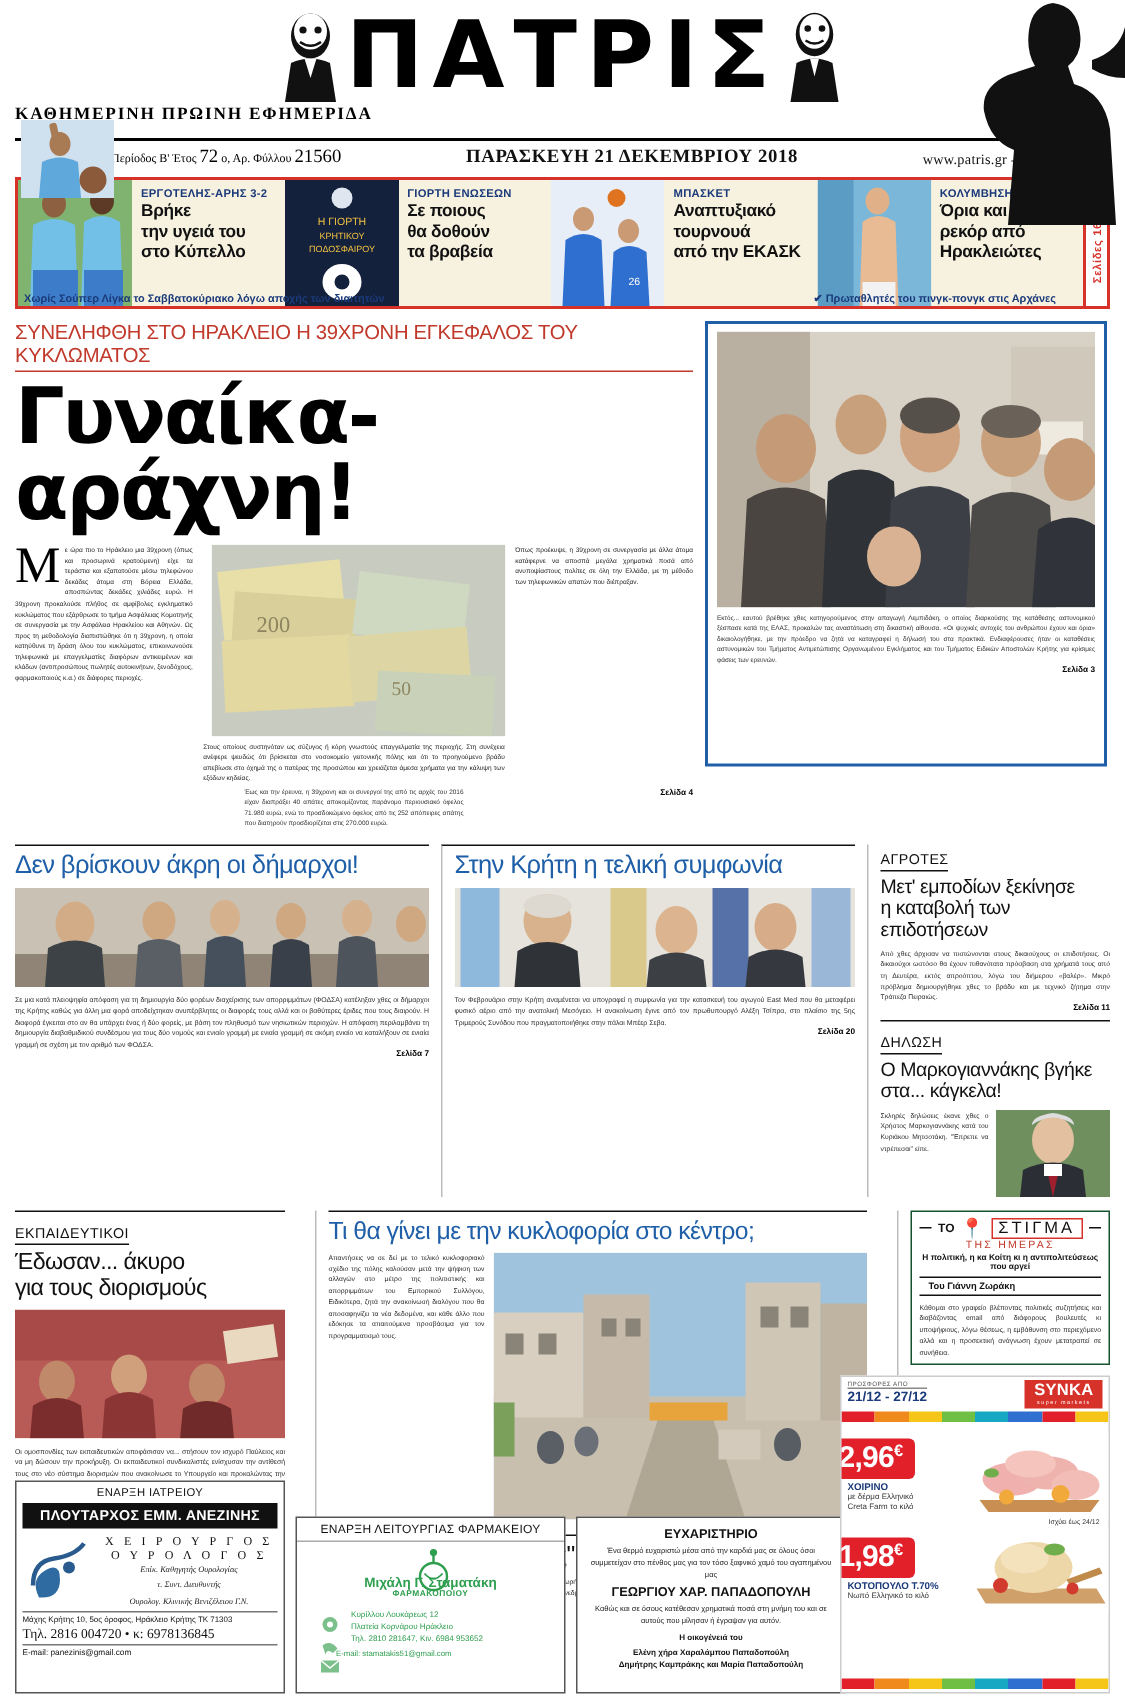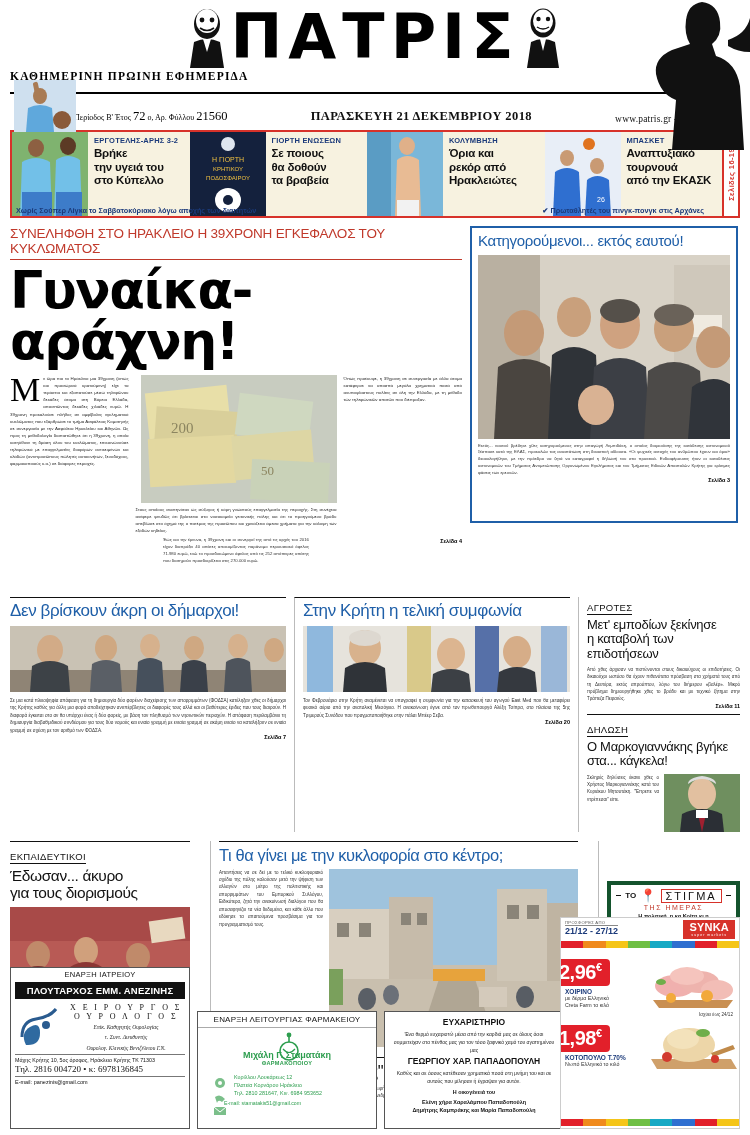--- a/index.html
+++ b/index.html
@@ -33,21 +33,20 @@
     text-align: left; font-family: "Liberation Serif", serif;
     font-size: 11.5px; font-weight: 700; letter-spacing: 1.2px;
     margin-top: 2px; color: #000;
   }
 
   .mast-rule { height: 2px; background: #000; margin: 4px 0 0 0; }
   .mast-meta {
     display: flex; align-items: flex-end; justify-content: space-between;
     font-family: "Liberation Serif", serif; padding: 3px 2px 4px 2px;
     position: relative;
-    margin-top: 12px;
   }
   .meta-left { font-size: 8px; color: #000; display: flex; align-items: baseline; gap: 2px; padding-left: 62px;}
   .meta-left .big { font-size: 12.5px; }
   .meta-center { font-size: 12.5px; font-weight: 700; letter-spacing: .4px; }
   .meta-right { font-size: 8.5px; letter-spacing: .2px; }
   .meta-right .url { font-size: 9.5px; }
 
   .mast-photo-left {
     position: absolute; left: 14px; top: 80px; width: 62px; height: 52px;
     overflow: hidden; z-index: 3;
@@ -120,21 +119,21 @@
   }
   .lr-title {
     font-size: 15px; color: #1f5fa8; font-weight: 400; letter-spacing: -.3px;
     margin-bottom: 5px; line-height: 1.1;
   }
   .lr-photo { width: 100%; height: 184px; overflow: hidden; position: relative; }
   .lr-body { font-size: 4.3px; line-height: 1.62; text-align: justify; color: #333; margin-top: 4px; }
 
   
   .mid { display: flex; gap: 8px; margin-top: 10px; }
-  .mid-col { position: relative; margin-top: 22px; }
+  .mid-col { position: relative; }
   .mid-a { width: 276px; }
   .mid-b { width: 276px; }
   .mid-c { width: 172px; }
   .sec-rule-top { border-top: 1.5px solid #111; padding-top: 4px; }
   .sec-head {
     font-size: 17px; color: #1f5fa8; letter-spacing: -.4px; line-height: 1.1;
     margin-bottom: 5px;
   }
   .sec-photo { width: 100%; height: 66px; overflow: hidden; position: relative; }
   .sec-body { font-size: 4.6px; line-height: 1.65; text-align: justify; color: #2d2d2d; margin-top: 5px; }
@@ -158,38 +157,38 @@
   .low-b .sec-head { font-size: 16.5px; color: #1f5fa8; letter-spacing: -.4px; }
   .low-b-flex { display: flex; gap: 6px; }
   .low-b-txt { width: 104px; font-size: 4.5px; line-height: 1.65; text-align: justify; color: #2d2d2d; }
   .low-b-photo { flex: 1; height: 178px; overflow: hidden; position: relative; }
 
   .green-head { font-size: 16.5px; color: #111; letter-spacing: -.5px; text-align: center; }
   .green-body { display: flex; gap: 8px; margin-top: 4px; font-size: 4.5px; line-height: 1.65; text-align: justify; color: #2d2d2d; }
   .green-body > div { flex: 1; }
 
   
-  .stigma { border: 4px solid #14532d; padding: 4px 5px; margin-top: 40px; }
+  .stigma { border: 1px solid #14532d; padding: 4px 5px; }
   .stigma-top { display: flex; align-items: center; justify-content: center; gap: 4px; }
   .stigma-line { flex: 1; height: 1px; background: #111; }
   .stigma-to { font-size: 8px; font-weight: 700; }
   .stigma-word {
     border: 1.5px solid #d7322a; color: #111; font-weight: 400; font-size: 11px;
     padding: 0 4px; letter-spacing: 2px;
   }
   .stigma-sub { text-align: center; font-size: 7px; color: #c0392b; letter-spacing: 1.5px; margin-top: 1px; }
   .stigma-lead { text-align: center; font-size: 5.6px; font-weight: 700; margin-top: 2px; color: #111; }
   .stigma-by { font-size: 6.2px; font-weight: 700; padding: 2px 0; border-top: 1px solid #111; border-bottom: 1px solid #111; margin-top: 3px; padding-left: 6px; }
   .stigma-body { font-size: 4.6px; line-height: 1.65; text-align: justify; margin-top: 4px; color: #2d2d2d; }
   .pin-icon { color: #d7322a; font-size: 13px; line-height: 1; }
 
   
   .ads { display: flex; gap: 7px; position: absolute; left: 10px; right: 10px; bottom: 6px; }
   .ad { border: 1px solid #555; background: #fff; }
-  .ad1 { width: 180px; height: 162px; }
+  .ad1 { width: 180px; height: 142px; }
   .ad2 { width: 180px; height: 118px; align-self: flex-end; }
   .ad3 { width: 180px; height: 118px; align-self: flex-end; }
 
   .ad1-head {
     background: #111; color: #fff; text-align: center; font-weight: 700;
     font-size: 9.5px; padding: 3px 0; margin: 3px 4px 0 4px; letter-spacing: .2px;
   }
   .ad1-mid { display: flex; padding: 4px 5px 0 5px; gap: 4px; }
   .ad1-logo { width: 48px; height: 48px; flex-shrink: 0; }
   .ad1-spec { flex: 1; text-align: center; font-family: "Liberation Serif", serif; }
@@ -329,47 +328,47 @@
           </svg>
       </div>
       <div class="sb-txt">
         <div class="sb-kicker">ΓΙΟΡΤΗ ΕΝΩΣΕΩΝ</div>
         <div class="sb-head">Σε ποιους<br>θα δοθούν<br>τα βραβεία</div>
       </div>
     </div>
     <div class="sb-cell">
       <div class="sb-photo">
         <svg width="76" height="84" viewBox="0 0 76 84">
-            <rect width="76" height="84" fill="#7ab7d9"></rect>
-        <rect x="0" y="0" width="24" height="84" fill="#5a9cc4"></rect>
-        <ellipse cx="40" cy="14" rx="8" ry="9" fill="#e0b089"></ellipse>
-        <path d="M28 84 L30 28 Q40 20 52 28 L54 84 Z" fill="#e8bb94"></path>
-        <rect x="30" y="68" width="22" height="16" fill="#f2f2f2"></rect>
-          </svg>
-      </div>
-      <div class="sb-txt">
-        <div class="sb-kicker">ΚΟΛΥΜΒΗΣΗ</div>
-        <div class="sb-head">Όρια και<br>ρεκόρ από<br>Ηρακλειώτες</div>
-      </div>
-    </div>
-    <div class="sb-cell">
-      <div class="sb-photo">
-        <svg width="76" height="84" viewBox="0 0 76 84">
             <rect width="76" height="84" fill="#e8eef7"></rect>
         <circle cx="44" cy="12" r="6" fill="#e0731f"></circle>
         <ellipse cx="22" cy="26" rx="7" ry="8" fill="#c99a73"></ellipse>
             <path d="M8 84 L10 40 Q22 32 34 40 L36 84 Z" fill="#2f6fd0"></path>
         <ellipse cx="52" cy="34" rx="7" ry="8" fill="#c99a73"></ellipse>
             <path d="M40 84 L42 48 Q52 40 64 48 L66 84 Z" fill="#2f6fd0"></path>
         <text x="52" y="70" font-size="7" fill="#fff" font-family="Liberation Sans">26</text>
           </svg>
       </div>
       <div class="sb-txt">
         <div class="sb-kicker">ΜΠΑΣΚΕΤ</div>
         <div class="sb-head">Αναπτυξιακό<br>τουρνουά<br>από την ΕΚΑΣΚ</div>
+      </div>
+    </div>
+    <div class="sb-cell">
+      <div class="sb-photo">
+        <svg width="76" height="84" viewBox="0 0 76 84">
+            <rect width="76" height="84" fill="#7ab7d9"></rect>
+        <rect x="0" y="0" width="24" height="84" fill="#5a9cc4"></rect>
+        <ellipse cx="40" cy="14" rx="8" ry="9" fill="#e0b089"></ellipse>
+        <path d="M28 84 L30 28 Q40 20 52 28 L54 84 Z" fill="#e8bb94"></path>
+        <rect x="30" y="68" width="22" height="16" fill="#f2f2f2"></rect>
+          </svg>
+      </div>
+      <div class="sb-txt">
+        <div class="sb-kicker">ΚΟΛΥΜΒΗΣΗ</div>
+        <div class="sb-head">Όρια και<br>ρεκόρ από<br>Ηρακλειώτες</div>
       </div>
     </div>
     <div class="sb-foot">
       <span>Χωρίς Σούπερ Λίγκα το Σαββατοκύριακο λόγω αποχής των διαιτητών</span>
       <span>✔ Πρωταθλητές του πινγκ-πονγκ στις Αρχάνες</span>
     </div>
     <div class="sb-side">
       <span>Σελίδες 16-19</span>
     </div>
   </div>
@@ -413,21 +412,20 @@
       <div class="lead-caps">
         <div></div>
         <div>Έως και την έρευνα, η 39χρονη και οι συνεργοί της από τις αρχές του 2016 είχαν διαπράξει 40 απάτες αποκομίζοντας παράνομο περιουσιακό όφελος 71.980 ευρώ, ενώ το προσδοκώμενο όφελος από τις 252 απόπειρες απάτης που διατηρούν προσδιορίζεται στις 270.000 ευρώ.</div>
         <div>
           <div class="pageref">Σελίδα 4</div>
         </div>
       </div>
     </div>
 
     <div class="lead-right">
-      <div class="lr-title">Κατηγορούμενοι... εκτός εαυτού!</div>
       <div class="lr-photo">
         <svg width="256" height="184" viewBox="0 0 256 184">
           <rect width="256" height="184" fill="#d8d2c6"></rect>
           <rect x="0" y="0" width="62" height="184" fill="#b9b0a1"></rect>
           <rect x="196" y="10" width="60" height="120" fill="#cfc8bb"></rect>
           <rect x="206" y="60" width="38" height="22" fill="#efeae0"></rect>
           <ellipse cx="46" cy="78" rx="20" ry="23" fill="#c49a77"></ellipse>
             <path d="M16 184 L20 112 Q46 96 72 112 L76 184 Z" fill="#4a4540"></path>
           <ellipse cx="96" cy="62" rx="17" ry="20" fill="#c9a07c"></ellipse>
             <path d="M70 184 L74 100 Q96 84 118 100 L122 184 Z" fill="#2f3338"></path>

